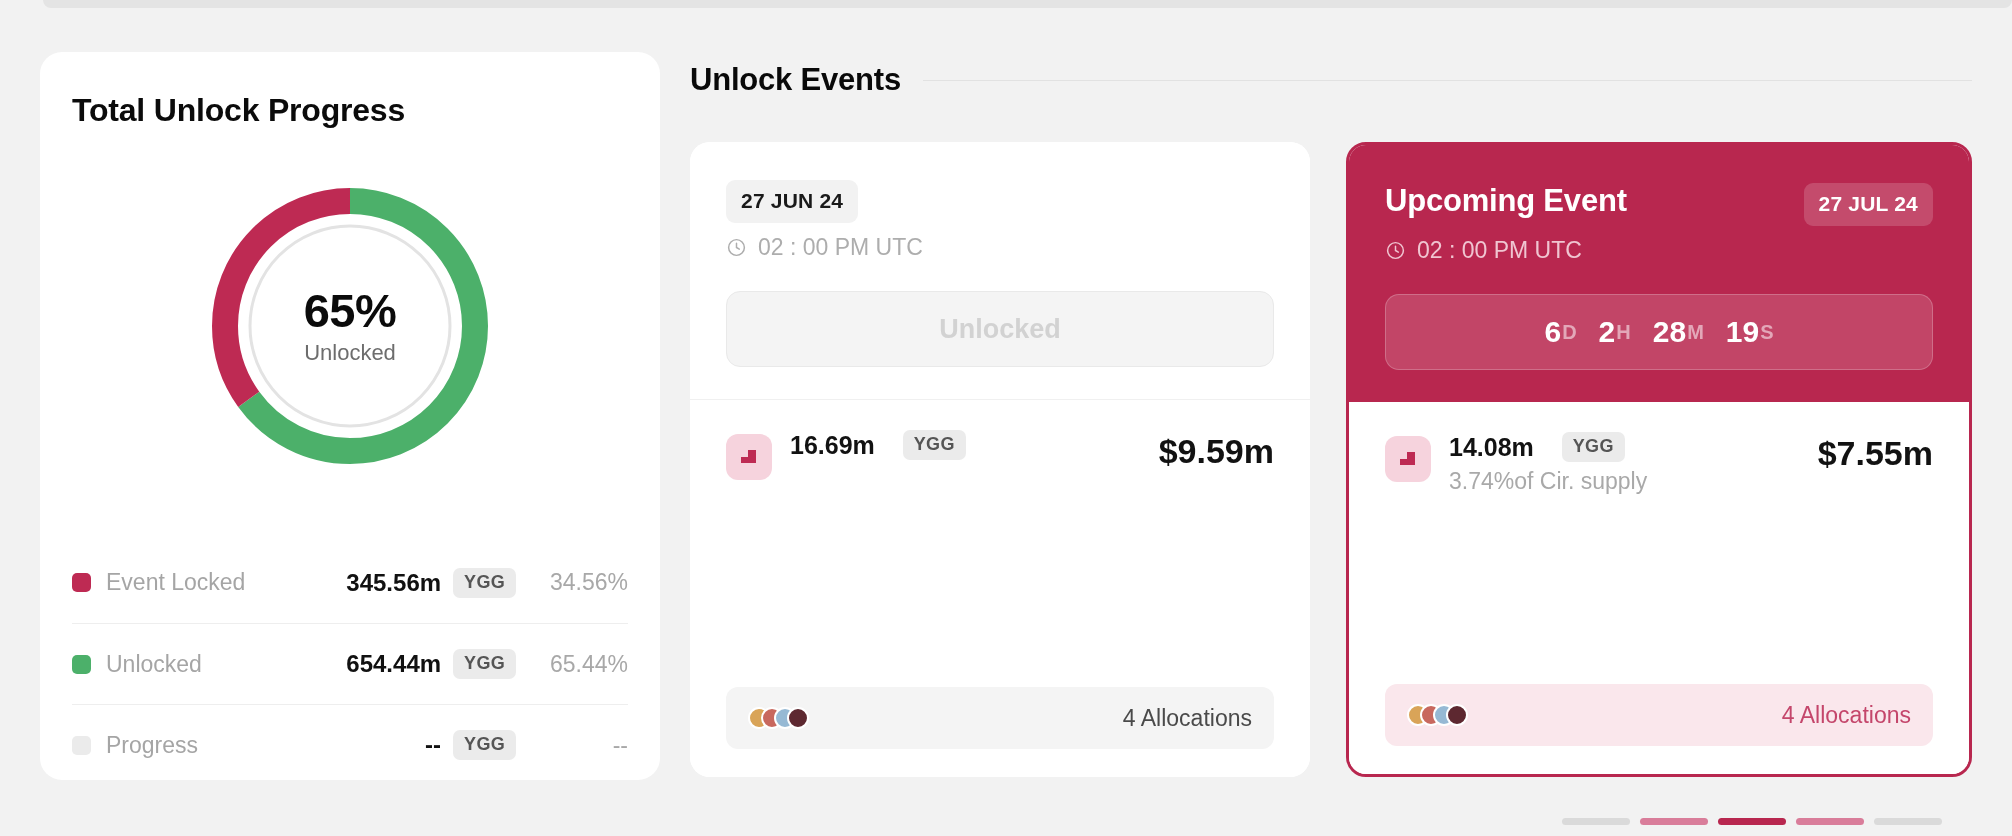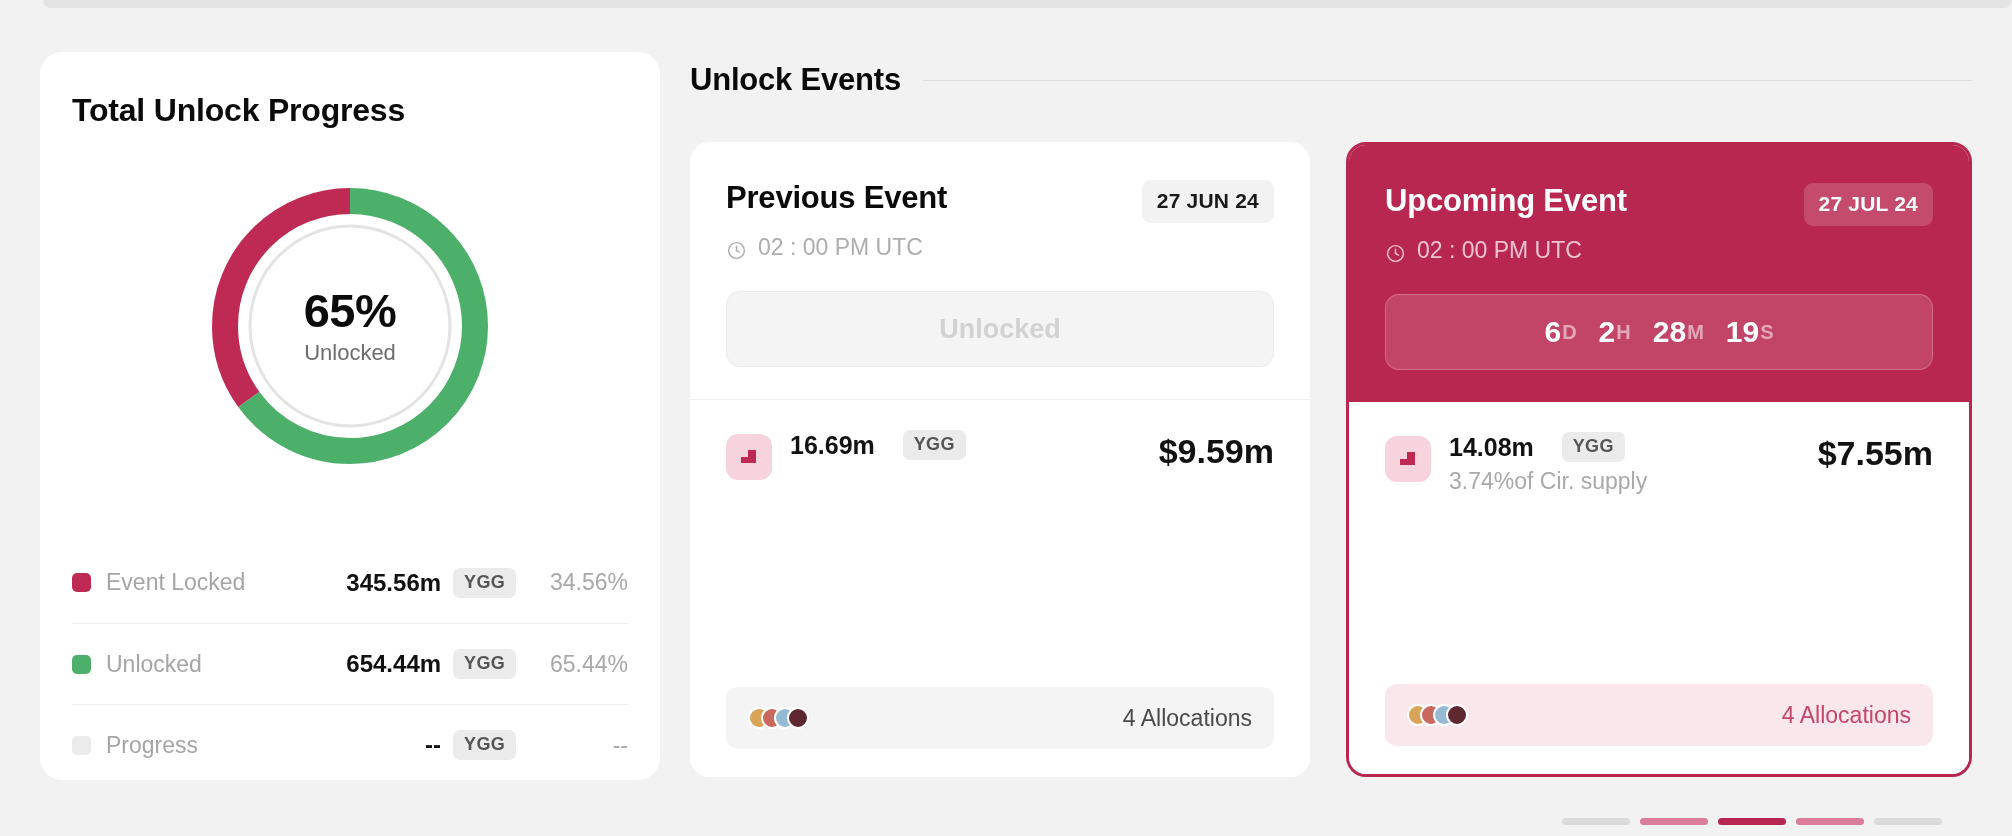--- a/index.html
+++ b/index.html
@@ -216,21 +216,21 @@
     font-size: 21px;
     font-weight: 700;
     white-space: nowrap;
     letter-spacing: 0.2px;
   }
   .card-prev .date-badge { background: #f2f2f2; color: #1a1a1a; }
   .card-next .date-badge { background: rgba(255,255,255,0.17); color: #ffffff; }
 
   .time-row {
     display: flex;
-    align-items: flex-end;
+    align-items: center;
     gap: 11px;
     margin-top: 11px;
     font-size: 23px;
   }
   .card-prev .time-row { color: #adadad; }
   .card-next .time-row { color: #f0c5d1; }
   .clock-icon { display: block; }
 
   .status-pill {
     margin-top: 30px;
@@ -404,21 +404,20 @@
   <div class="section-head">
     <div class="section-title">Unlock Events</div>
     <div class="section-rule"></div>
   </div>
 
   <div class="cards-row">
 
     <div class="event-card card-prev">
       <div class="card-top">
         <div class="card-head-row">
-          <div class="card-title">Previous Event</div>
           <div class="date-badge">27 JUN 24</div>
         </div>
         <div class="time-row">
           <svg class="clock-icon" width="21" height="21" viewBox="0 0 24 24" fill="none" stroke="currentColor" stroke-width="1.7">
             <circle cx="12" cy="12" r="9"></circle>
             <path d="M12 7.2V12l3.2 1.9" stroke-linecap="round"></path>
           </svg>
           <span>02 : 00 PM UTC</span>
         </div>
         <div class="status-pill">

